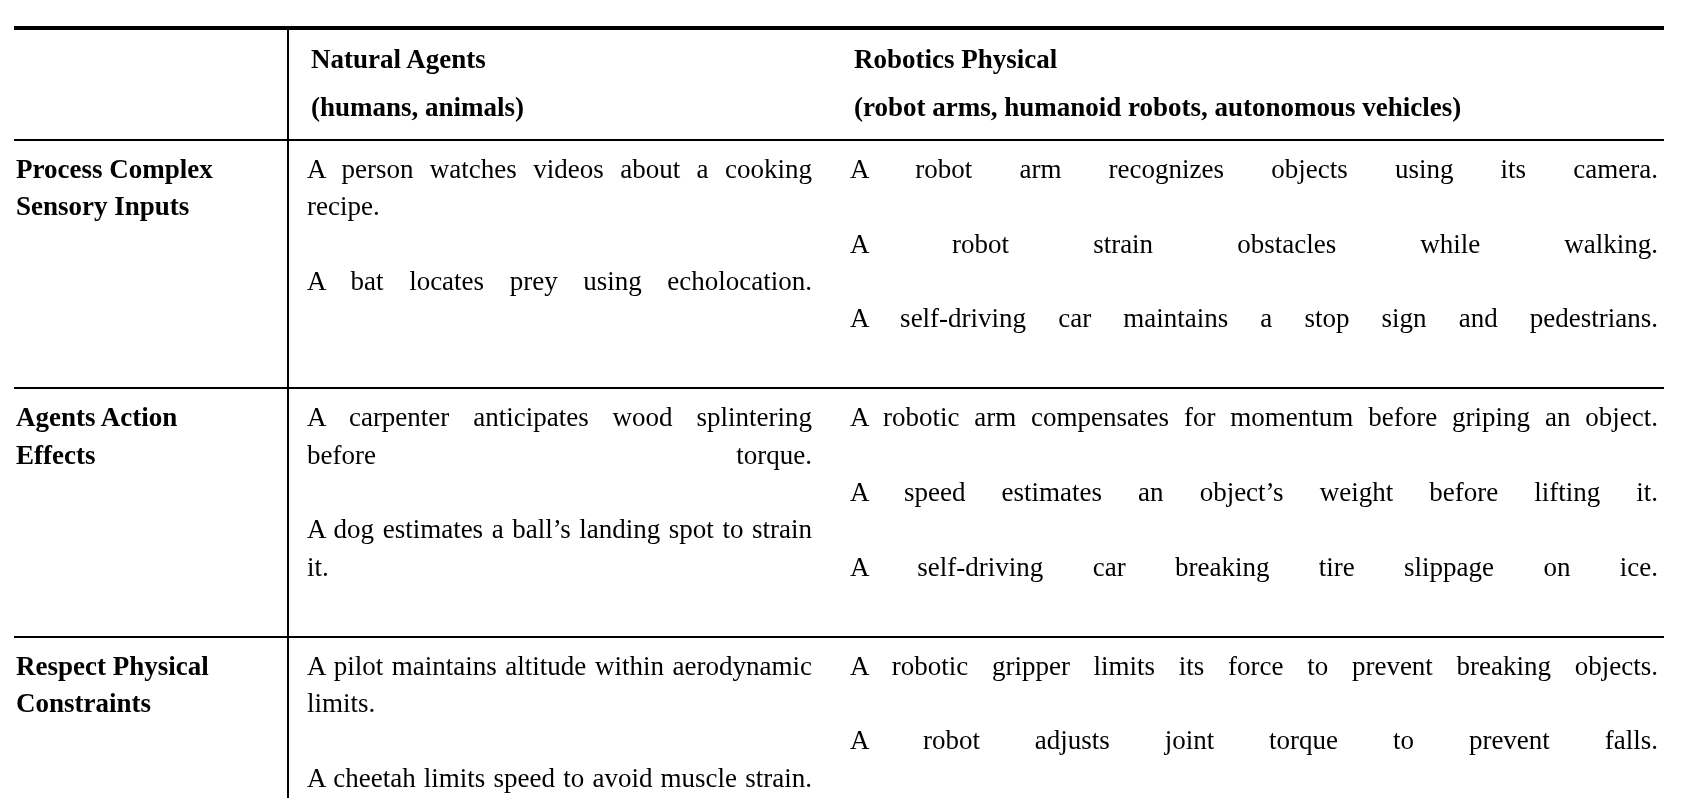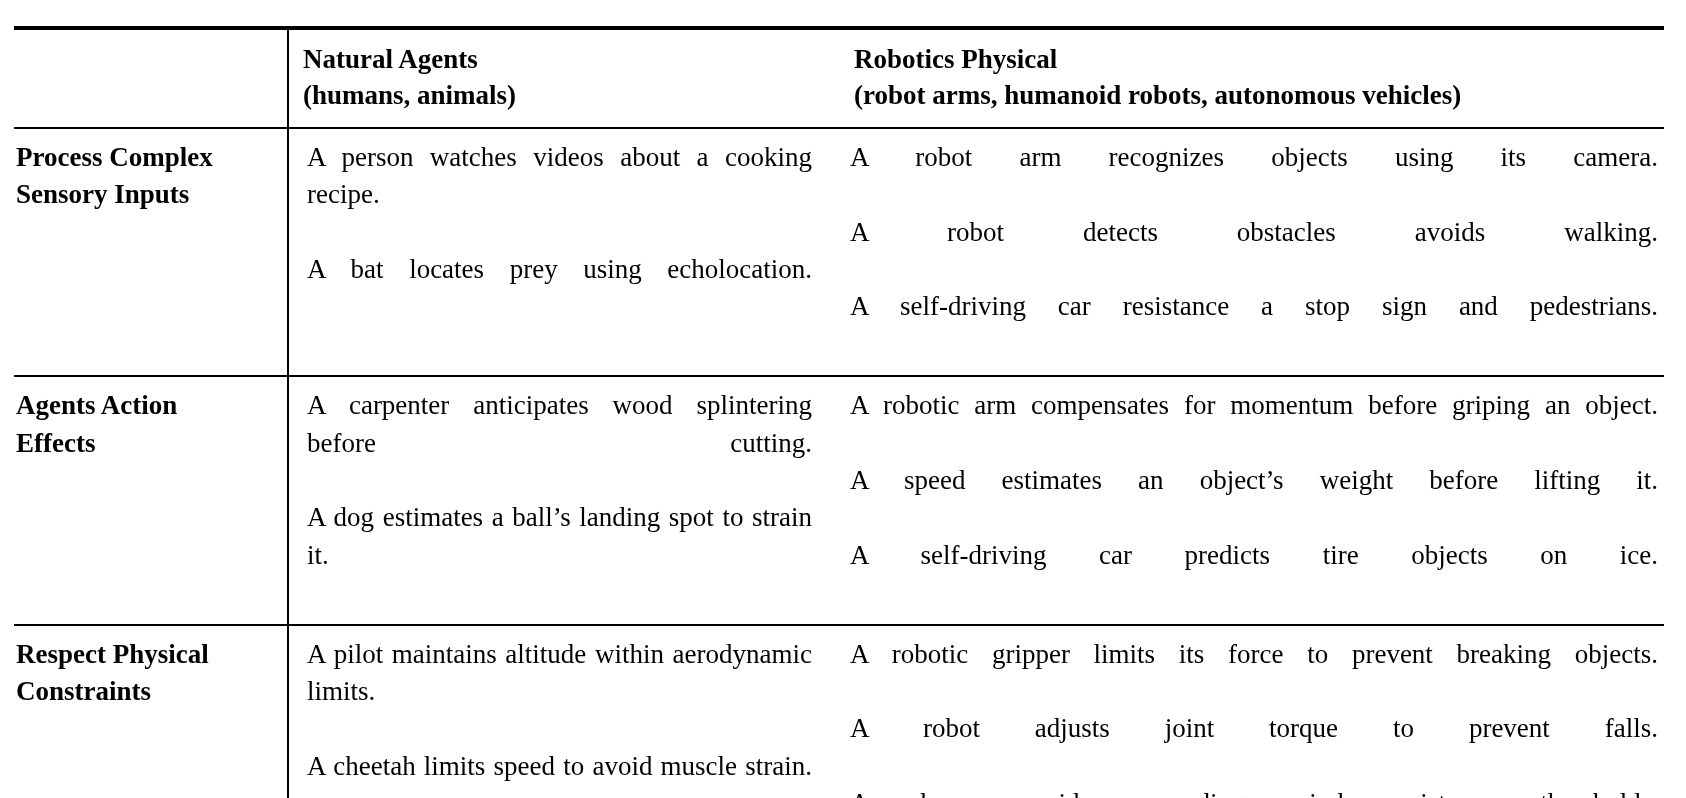--- a/index.html
+++ b/index.html
@@ -51,25 +51,25 @@
   
   thead th {
     font-weight: bold;
     font-size: 27px;
     line-height: 1.33;
     text-align: left;
     padding-top: 12px;
     padding-bottom: 13px;
   }
   thead th.h-cap { padding-left: 2px; }
-  thead th.h-nat { padding-left: 14px; padding-right: 16px; }
+  thead th.h-nat { padding-left: 22px; padding-right: 16px; }
   thead th.h-rob { padding-left: 22px; padding-right: 10px; }
 
   .hdr-line1 { display: block; }
-  .hdr-line2 { display: block; }
+  .hdr-line2 { display: block; margin-top: 12px; }
 
   
   tbody td {
     font-size: 27px;
     line-height: 1.385;
     padding-top: 10px;
     padding-bottom: 12px;
   }
 
   td.cap-cell {
@@ -130,38 +130,38 @@
         <td class="cap-cell">
           <span class="cap-line">Process Complex</span>
           <span class="cap-line">Sensory Inputs</span>
         </td>
         <td class="body-cell nat-cell sep-left">
           <span class="entry">A person watches videos about a cook­ing recipe.</span>
           <span class="entry">A bat locates prey using echolocation.</span>
         </td>
         <td class="body-cell rob-cell">
           <span class="entry">A robot arm recognizes objects using its camera.</span>
-          <span class="entry">A robot detects obstacles avoids walking.</span>
-          <span class="entry">A self-driving car resistance a stop sign and pedestrians.</span>
+          <span class="entry">A robot strain obstacles while walking.</span>
+          <span class="entry">A self-driving car maintains a stop sign and pedestrians.</span>
         </td>
       </tr>
 
       <tr class="rule-mid">
         <td class="cap-cell">
           <span class="cap-line">Agents Action</span>
           <span class="cap-line">Effects</span>
         </td>
         <td class="body-cell nat-cell sep-left">
-          <span class="entry">A carpenter anticipates wood splinter­ing before cutting.</span>
+          <span class="entry">A carpenter anticipates wood splinter­ing before torque.</span>
           <span class="entry">A dog estimates a ball’s landing spot to strain it.</span>
         </td>
         <td class="body-cell rob-cell">
           <span class="entry">A robotic arm compensates for momentum before grip­ing an object.</span>
           <span class="entry">A speed estimates an object’s weight before lifting it.</span>
-          <span class="entry">A self-driving car predicts tire objects on ice.</span>
+          <span class="entry">A self-driving car breaking tire slippage on ice.</span>
         </td>
       </tr>
 
       <tr class="rule-mid">
         <td class="cap-cell">
           <span class="cap-line">Respect Physical</span>
           <span class="cap-line">Constraints</span>
         </td>
         <td class="body-cell nat-cell sep-left">
           <span class="entry">A pilot maintains altitude within aero­dynamic limits.</span>

